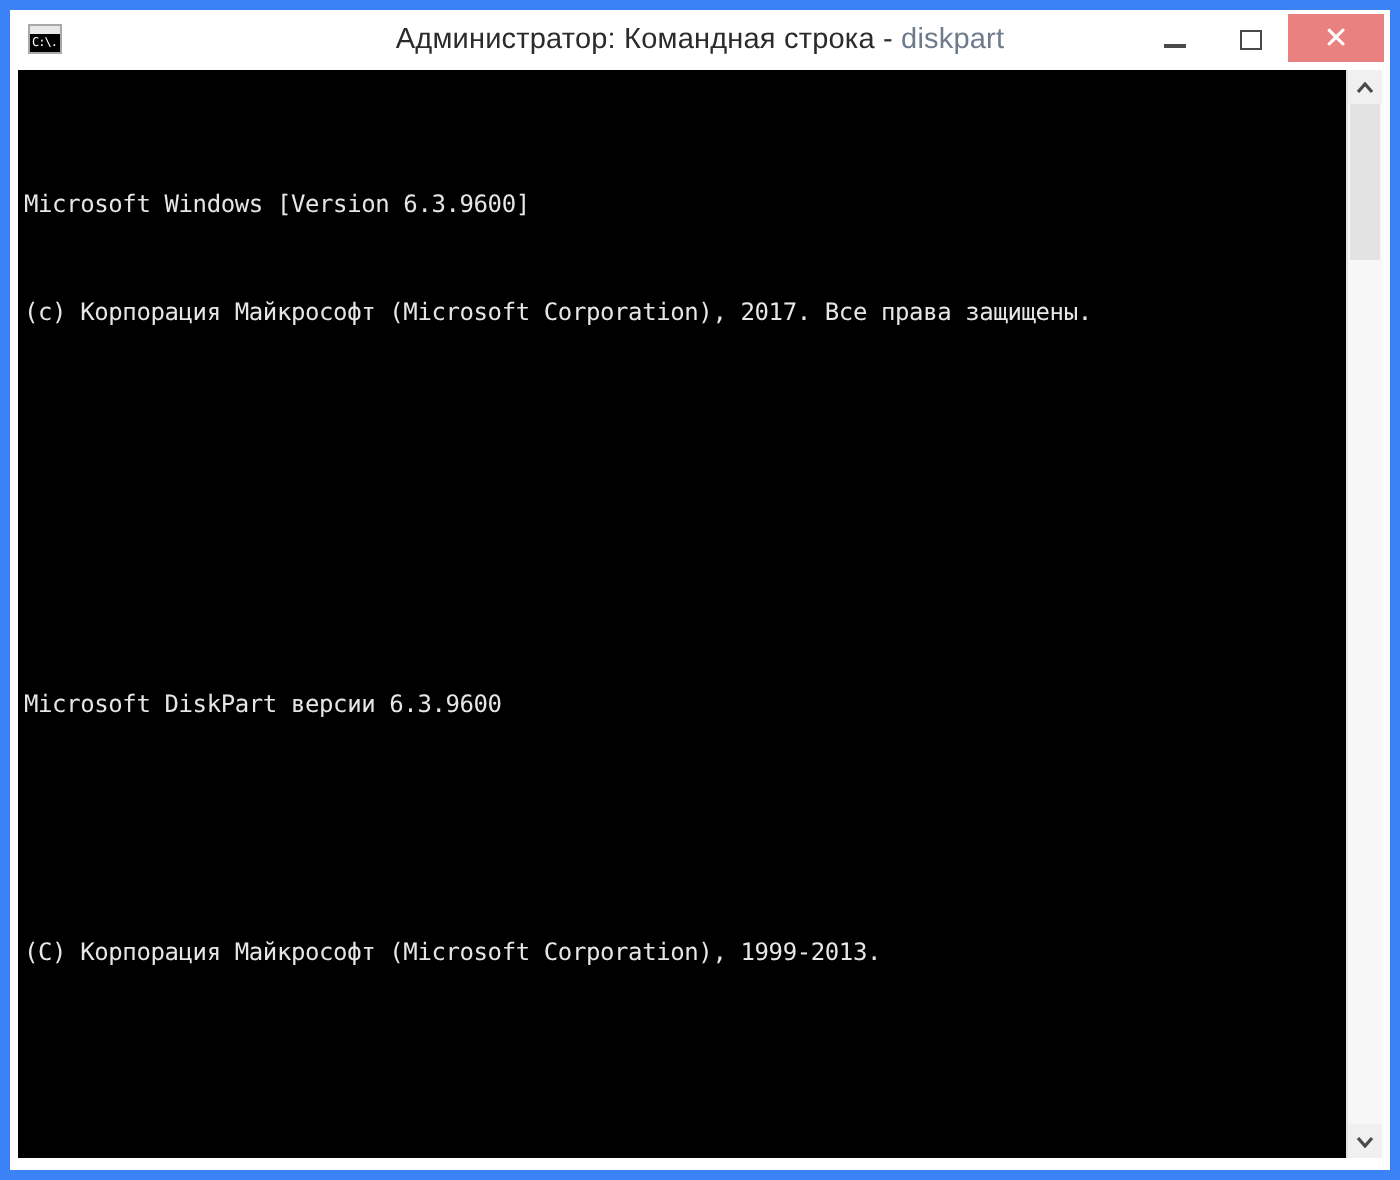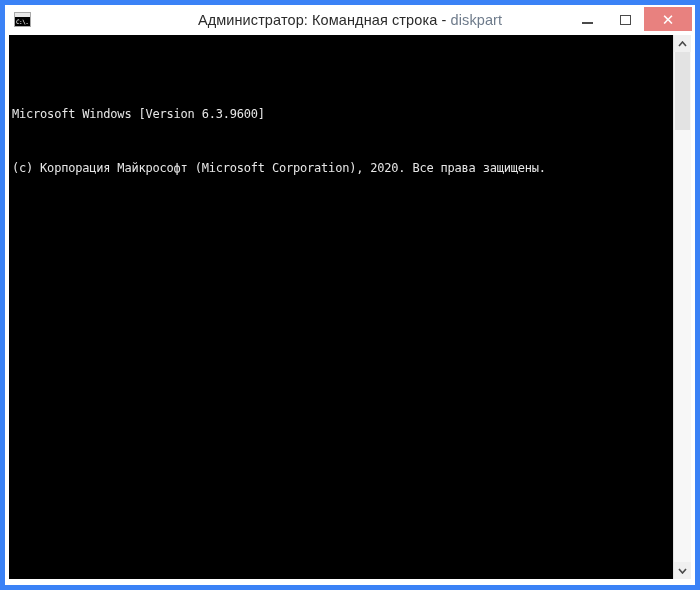--- a/index.html
+++ b/index.html
@@ -131,21 +131,21 @@
     position: relative;
     overflow: hidden;
   }
   .console {
     flex: 1 1 auto;
     background: #000000;
     color: #e6e6e6;
     font-family: "DejaVu Sans Mono", "Liberation Mono", monospace;
     font-size: 12px;
     line-height: 17.8px;
-    padding: 18px 0 0 3px;
+    padding: 6px 0 0 3px;
     position: relative;
     white-space: pre;
     overflow: hidden;
     letter-spacing: -0.2px;
     border-radius: 22px;
   }
   .line { position: relative; height: 17.8px; }
   .blank { height: 17.8px; }
 
   
@@ -215,27 +215,29 @@
         </button>
       <button class="win-btn close">✕</button>
     </div>
   </div>
 
   <div class="console-wrap">
 
     <div class="console">
 
       <div class="line">Microsoft Windows [Version 6.3.9600]</div>
-      <div class="line">(c) Корпорация Майкрософт (Microsoft Corporation), 2020. Все права защищены.</div>
+      <div class="line">(c) Корпорация Майкрософт (Microsoft Corporation), 2017. Все права защищены.</div>
       <div class="blank"></div>
 
       <div class="blank"></div>
 
+      <div class="line">Microsoft DiskPart версии 6.3.9600</div>
       <div class="blank"></div>
 
+      <div class="line">(C) Корпорация Майкрософт (Microsoft Corporation), 1999-2013.</div>
       
 
       
       
       
 
       
       
 
       

